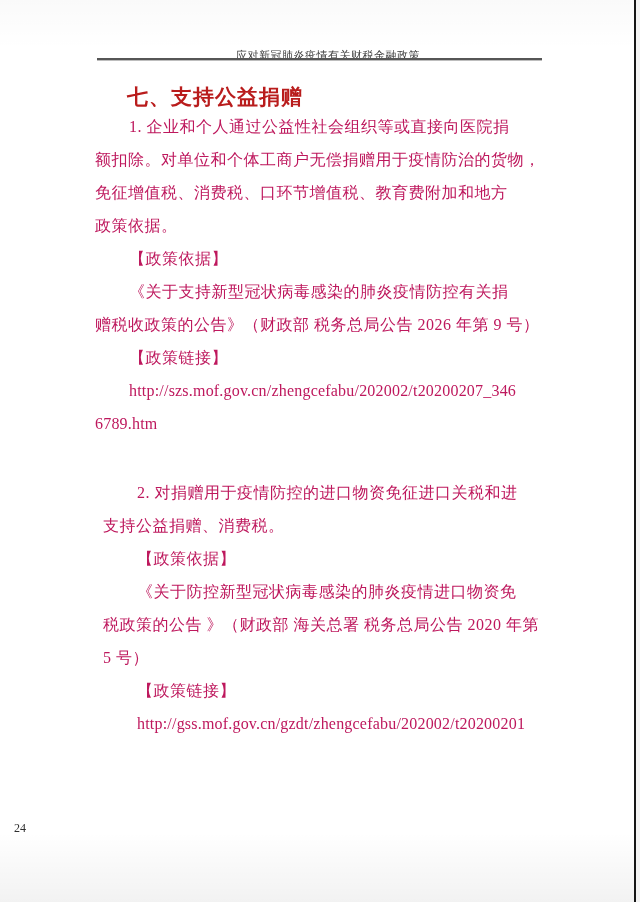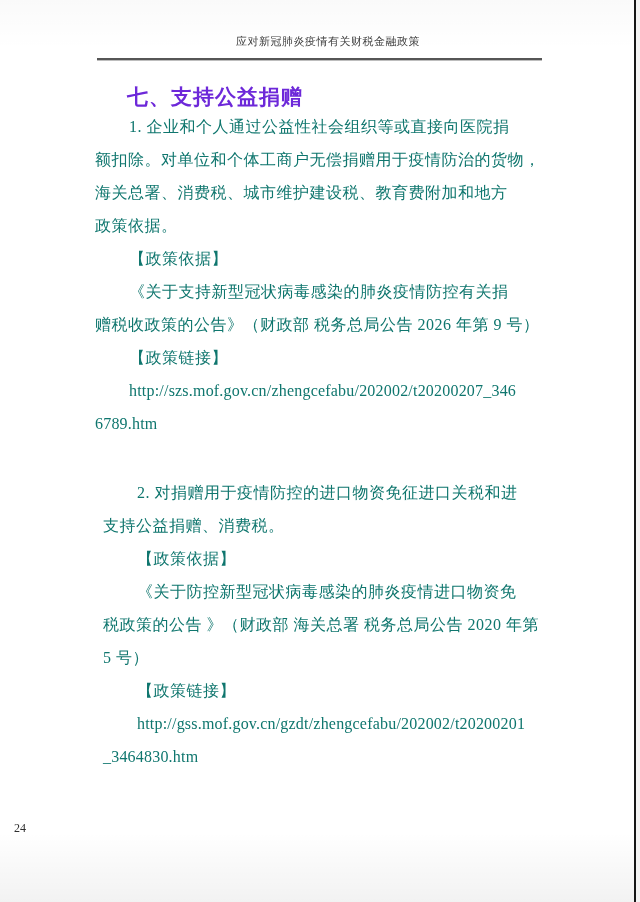--- a/index.html
+++ b/index.html
@@ -10,45 +10,45 @@
       linear-gradient(180deg, rgba(0,0,0,0.02) 0, rgba(0,0,0,0) 50px),
       linear-gradient(0deg, rgba(0,0,0,0.05) 0, rgba(0,0,0,0) 70px),
       #ffffff;
     overflow: hidden;
     position: relative;
     color: #1d1d1d;
   }
   .page { position: absolute; inset: 0; }
 
   .running-title {
-    position: absolute; top: 34px; left: 97px; width: 446px;
+    position: absolute; top: 48px; left: 97px; width: 446px;
     text-align: center; padding-left: 16px; box-sizing: border-box;
     font-size: 11px; line-height: 14px; color: #3c3c3c; letter-spacing: 0.5px;
     white-space: nowrap;
   }
   .header-rule {
     position: absolute; top: 58px; left: 97px; width: 445px; height: 2px;
     background: #565656;
     border-bottom: 1px solid #bdbdbd;
   }
 
   .section-title {
     position: absolute; top: 84px; left: 95px; width: 452px;
     padding-left: 32px; box-sizing: border-box;
     font-family: "Liberation Sans", "DejaVu Sans", sans-serif;
     font-weight: bold; font-size: 21px; line-height: 26px;
-    color: #6d28d9; letter-spacing: 1px; white-space: nowrap;
+    color: #b91c1c; letter-spacing: 1px; white-space: nowrap;
   }
 
   .content-lines {
     position: absolute; top: 110px; left: 95px; width: 452px;
   }
   .line {
     font-size: 16px; line-height: 33px; height: 33px;
-    letter-spacing: 0.5px; white-space: nowrap; color: #0f766e;
+    letter-spacing: 0.5px; white-space: nowrap; color: #be185d;
   }
   .line.first { text-indent: 34px; }
   .line.url { letter-spacing: 0.2px; }
   .policy-item-2 { margin-top: 36px; margin-left: 8px; }
 
   .page-number {
     position: absolute; top: 820px; left: 0; width: 640px;
     text-align: left; padding-left: 14px; box-sizing: border-box;
     font-size: 12px; line-height: 16px; color: #2e2e2e;
   }
@@ -70,40 +70,39 @@
   <div class="running-title">应对新冠肺炎疫情有关财税金融政策</div>
   <div class="header-rule"></div>
 
   <div class="section-title">七、支持公益捐赠</div>
 
   <div class="content-lines">
 
     <div class="policy-item">
       <div class="line first">1. 企业和个人通过公益性社会组织等或直接向医院捐</div>
       <div class="line">额扣除。对单位和个体工商户无偿捐赠用于疫情防治的货物，</div>
-      <div class="line">海关总署、消费税、城市维护建设税、教育费附加和地方</div>
+      <div class="line">免征增值税、消费税、口环节增值税、教育费附加和地方</div>
       <div class="line">政策依据。</div>
       <div class="line first">【政策依据】</div>
       <div class="line first">《关于支持新型冠状病毒感染的肺炎疫情防控有关捐</div>
       <div class="line">赠税收政策的公告》（财政部 税务总局公告 2026 年第 9 号）</div>
       <div class="line first">【政策链接】</div>
       <div class="line url first">http://szs.mof.gov.cn/zhengcefabu/202002/t20200207_346</div>
       <div class="line url">6789.htm</div>
     </div>
 
     <div class="policy-item policy-item-2">
       <div class="line first">2. 对捐赠用于疫情防控的进口物资免征进口关税和进</div>
       <div class="line">支持公益捐赠、消费税。</div>
       <div class="line first">【政策依据】</div>
       <div class="line first">《关于防控新型冠状病毒感染的肺炎疫情进口物资免</div>
       <div class="line">税政策的公告 》（财政部 海关总署 税务总局公告 2020 年第</div>
       <div class="line">5 号）</div>
       <div class="line first">【政策链接】</div>
       <div class="line url first">http://gss.mof.gov.cn/gzdt/zhengcefabu/202002/t20200201</div>
-      <div class="line url">_3464830.htm</div>
     </div>
 
   </div>
 
   <div class="page-number">24</div>
 
   <div class="page-edge-line"></div>
   <div class="page-edge-strip"></div>
 
 </div>

